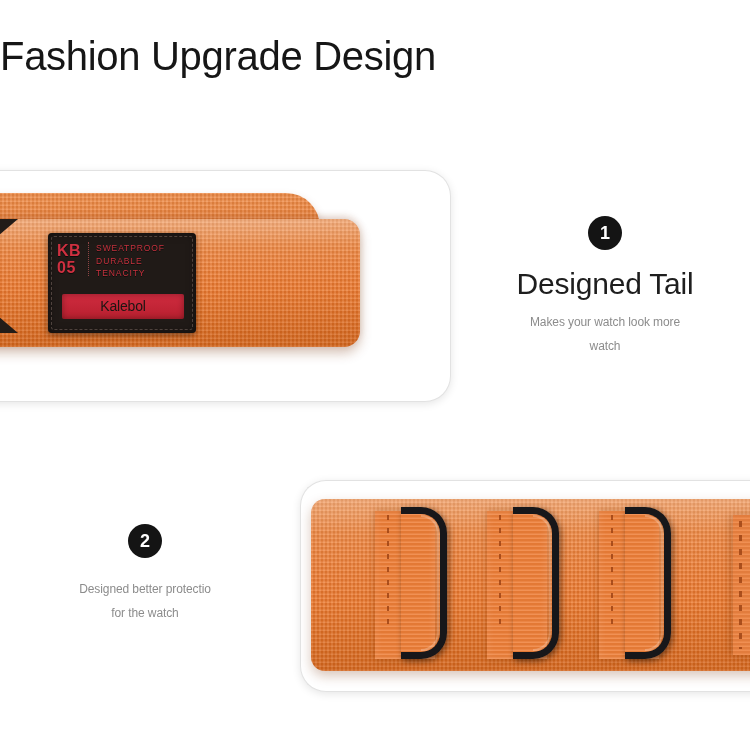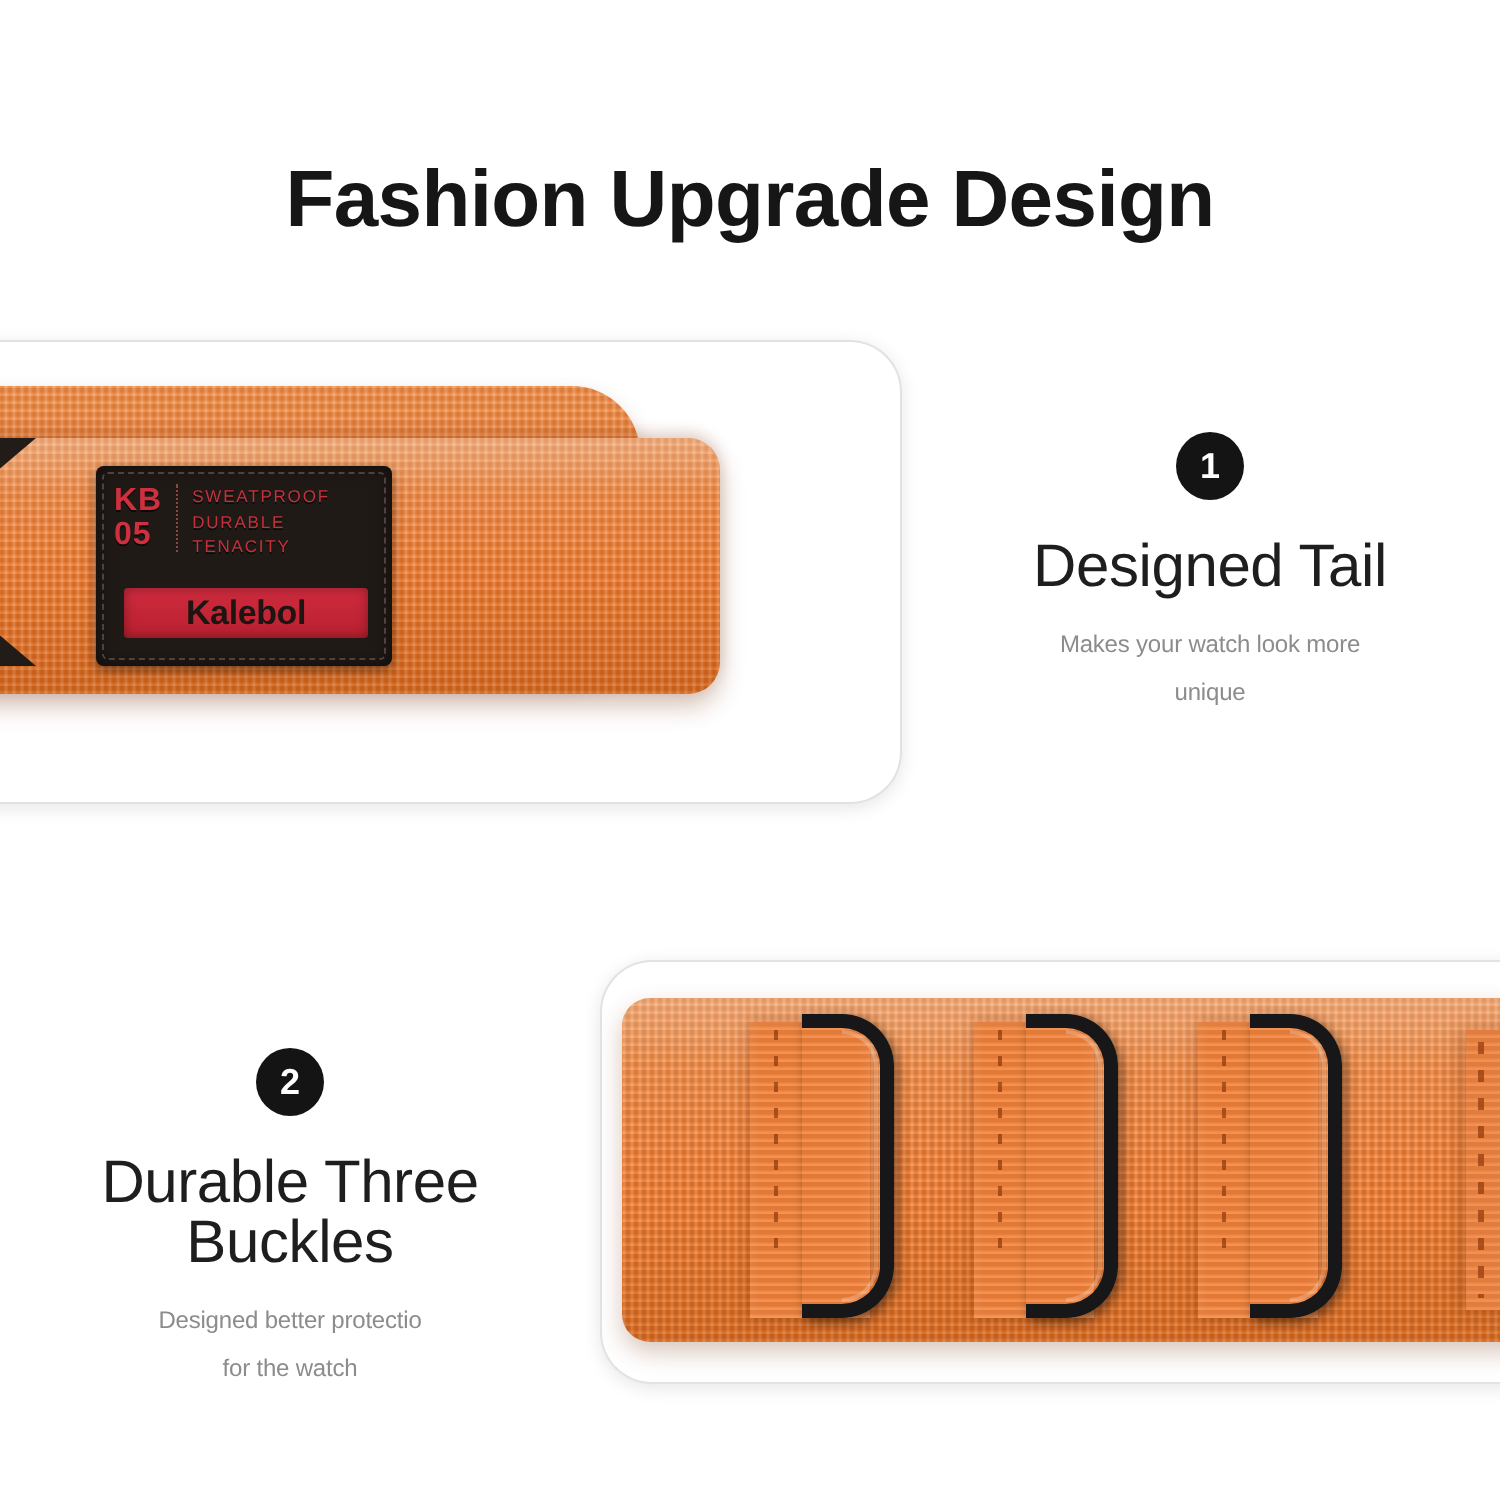--- a/index.html
+++ b/index.html
@@ -22,27 +22,26 @@
     inset: 0;
     background: #ffffff;
   }
 
   
   .page-title {
     position: absolute;
     top: 30px;
     left: 0;
     width: 750px;
-    text-align: center;
+    text-align: left;
     font-size: 40px;
-    font-weight: bold;
+    font-weight: normal;
     letter-spacing: -0.3px;
     color: #161616;
     line-height: 52px;
-    margin-top: 44px;
   }
 
   
   .photo-card {
     position: absolute;
     background: #ffffff;
     border: 1px solid #e2e2e2;
     box-shadow: 0 2px 9px rgba(0,0,0,0.10);
     overflow: hidden;
   }
@@ -193,22 +192,22 @@
     height: 25px;
     background: linear-gradient(180deg,#cf2b3f 0%, #b8202f 100%);
     border-radius: 2px;
     display: flex;
     align-items: center;
     justify-content: center;
     box-shadow: inset 0 0 6px rgba(0,0,0,0.35);
   }
   .label-brand {
     color: #1d1512;
-    font-size: 17px;
-    font-weight: bold;
+    font-size: 14px;
+    font-weight: normal;
     letter-spacing: -0.2px;
     line-height: 17px;
     text-align: center;
   }
 
   
   .band-bottom-base {
     left: 10px;
     top: 18px;
     width: 530px;
@@ -379,21 +378,21 @@
         <span class="label-brand">Kalebol</span>
       </div>
     </div>
   </div>
 
   <div class="feature feature-1">
     <div class="badge">1</div>
     <div class="feature-heading">Designed Tail</div>
     <div class="feature-sub">
       <div>Makes your watch look more</div>
-      <div>unique</div>
+      <div>watch</div>
     </div>
   </div>
 
   <div class="photo-card photo-card-bottom">
 
     <div class="webbing band-bottom-base"></div>
     <div class="band-bottom-hi"></div>
 
     <div class="keeper" style="left:74px;"></div>
     <div class="keeper" style="left:186px;"></div>
@@ -406,20 +405,19 @@
     <div class="tail-patch"></div>
     <div class="tail-patch-stitch"></div>
 
     <div class="buckle" style="left:100px;"></div>
     <div class="buckle" style="left:212px;"></div>
     <div class="buckle" style="left:324px;"></div>
   </div>
 
   <div class="feature feature-2">
     <div class="badge">2</div>
-    <div class="feature-heading">Durable Three Buckles</div>
     <div class="feature-sub">
       <div>Designed better protectio</div>
       <div>for the watch</div>
     </div>
   </div>
 
 </div>
 
 </body></html>

